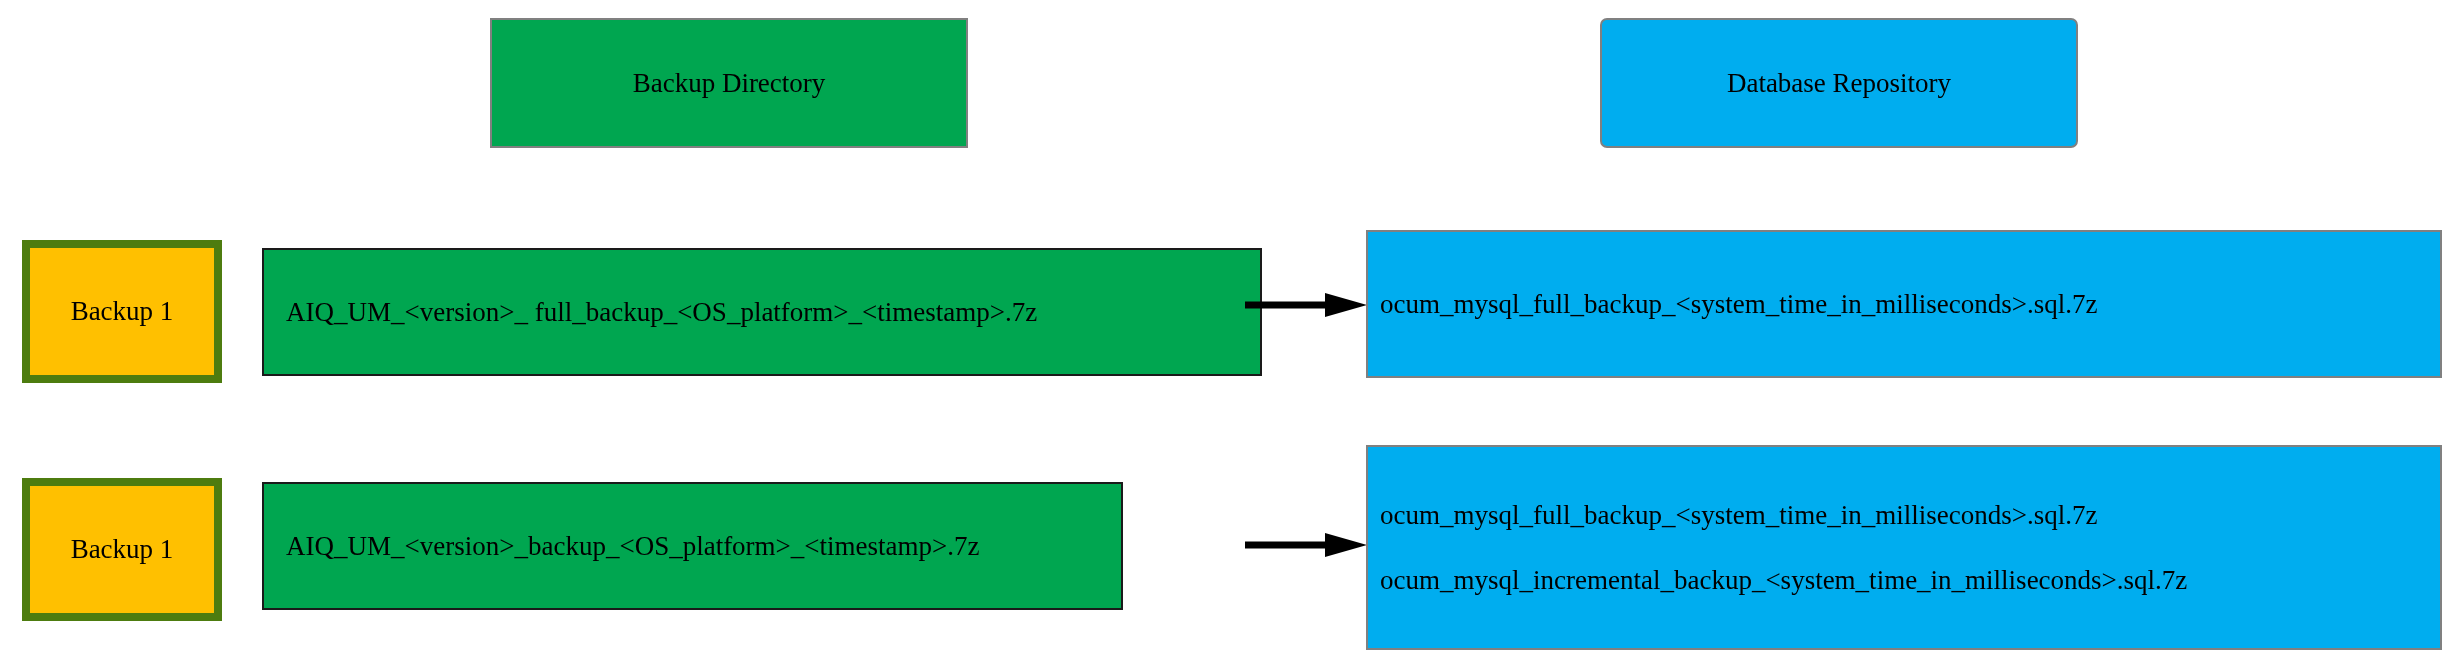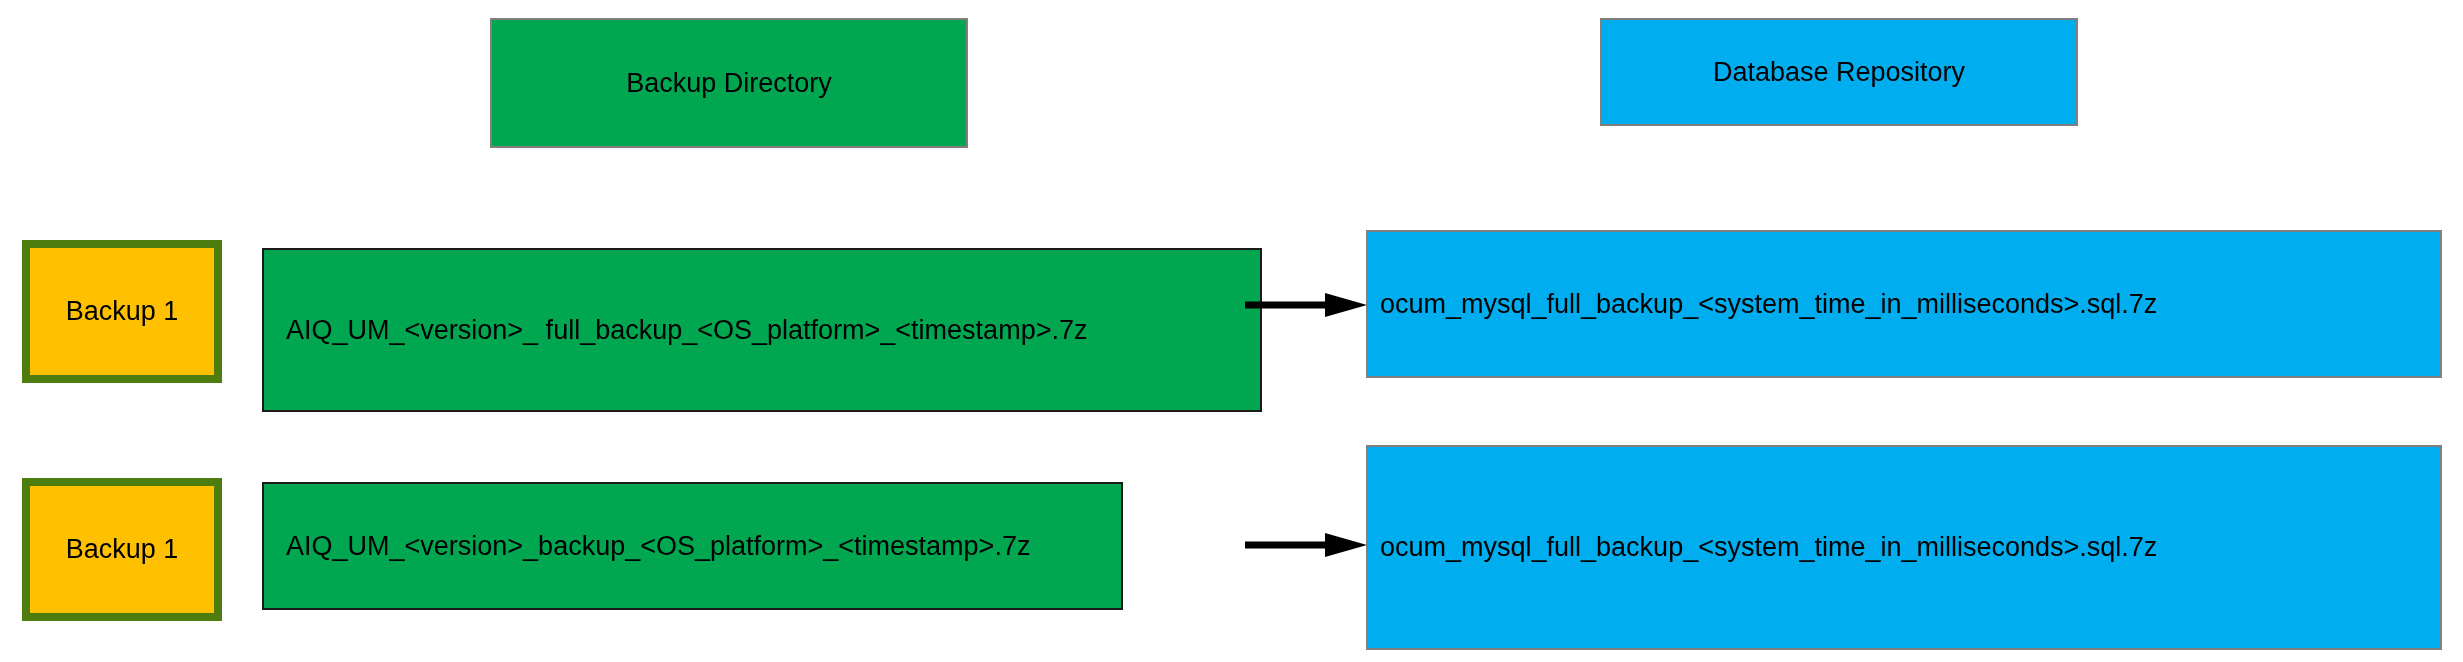--- a/index.html
+++ b/index.html
@@ -21,20 +21,21 @@
   }
 
   .box {
     position: absolute;
     box-sizing: border-box;
     display: flex;
     align-items: center;
     color: #000000;
     line-height: 1.35;
     white-space: nowrap;
+    font-family: Liberation Serif, serif;
   }
 
   
   .header-box {
     justify-content: center;
     text-align: center;
     font-size: 27px;
     border: 2px solid #808080;
   }
   .header-box.green { background: #00a650; }
@@ -84,29 +85,29 @@
 </style>
 </head>
 <body>
 
 <div id="canvas">
 
   <div class="box header-box green" style="left:490px; top:18px; width:478px; height:130px;">
     <span>Backup Directory</span>
   </div>
 
-  <div class="box header-box blue" style="left:1600px; top:18px; width:478px; height:108px;">
+  <div class="box header-box blue" style="left:1600px; top:18px; width:478px; height:130px;border-radius:7px;">
     <span>Database Repository</span>
   </div>
 
   <div class="box label-box" style="left:22px; top:240px; width:200px; height:143px;">
     <span>Backup 1</span>
   </div>
 
-  <div class="box file-box-green" style="left:262px; top:248px; width:1000px; height:164px;">
+  <div class="box file-box-green" style="left:262px; top:248px; width:1000px; height:128px;">
     <span>AIQ_UM_&lt;version&gt;_ full_backup_&lt;OS_platform&gt;_&lt;timestamp&gt;.7z</span>
   </div>
 
   <div class="arrow" style="left:1245px; top:293px; width:125px;">
     <svg width="125" height="24" viewBox="0 0 125 24" aria-hidden="true">
       <line x1="0" y1="12" x2="88" y2="12" stroke="#000000" stroke-width="7"></line>
       <polygon points="80,0 122,12 80,24" fill="#000000"></polygon>
     </svg>
   </div>
 
@@ -124,15 +125,16 @@
 
   <div class="arrow" style="left:1245px; top:533px; width:125px;">
     <svg width="125" height="24" viewBox="0 0 125 24" aria-hidden="true">
       <line x1="0" y1="12" x2="88" y2="12" stroke="#000000" stroke-width="7"></line>
       <polygon points="80,0 122,12 80,24" fill="#000000"></polygon>
     </svg>
   </div>
 
   <div class="box file-box-blue stacked" style="left:1366px; top:445px; width:1076px; height:205px; padding-top:22px; padding-bottom:22px;">
     <span class="line">ocum_mysql_full_backup_&lt;system_time_in_milliseconds&gt;.sql.7z</span>
+    <span class="line">ocum_mysql_incremental_backup_&lt;system_time_in_milliseconds&gt;.sql.7z</span>
   </div>
 
 </div>
 
 </body></html>

